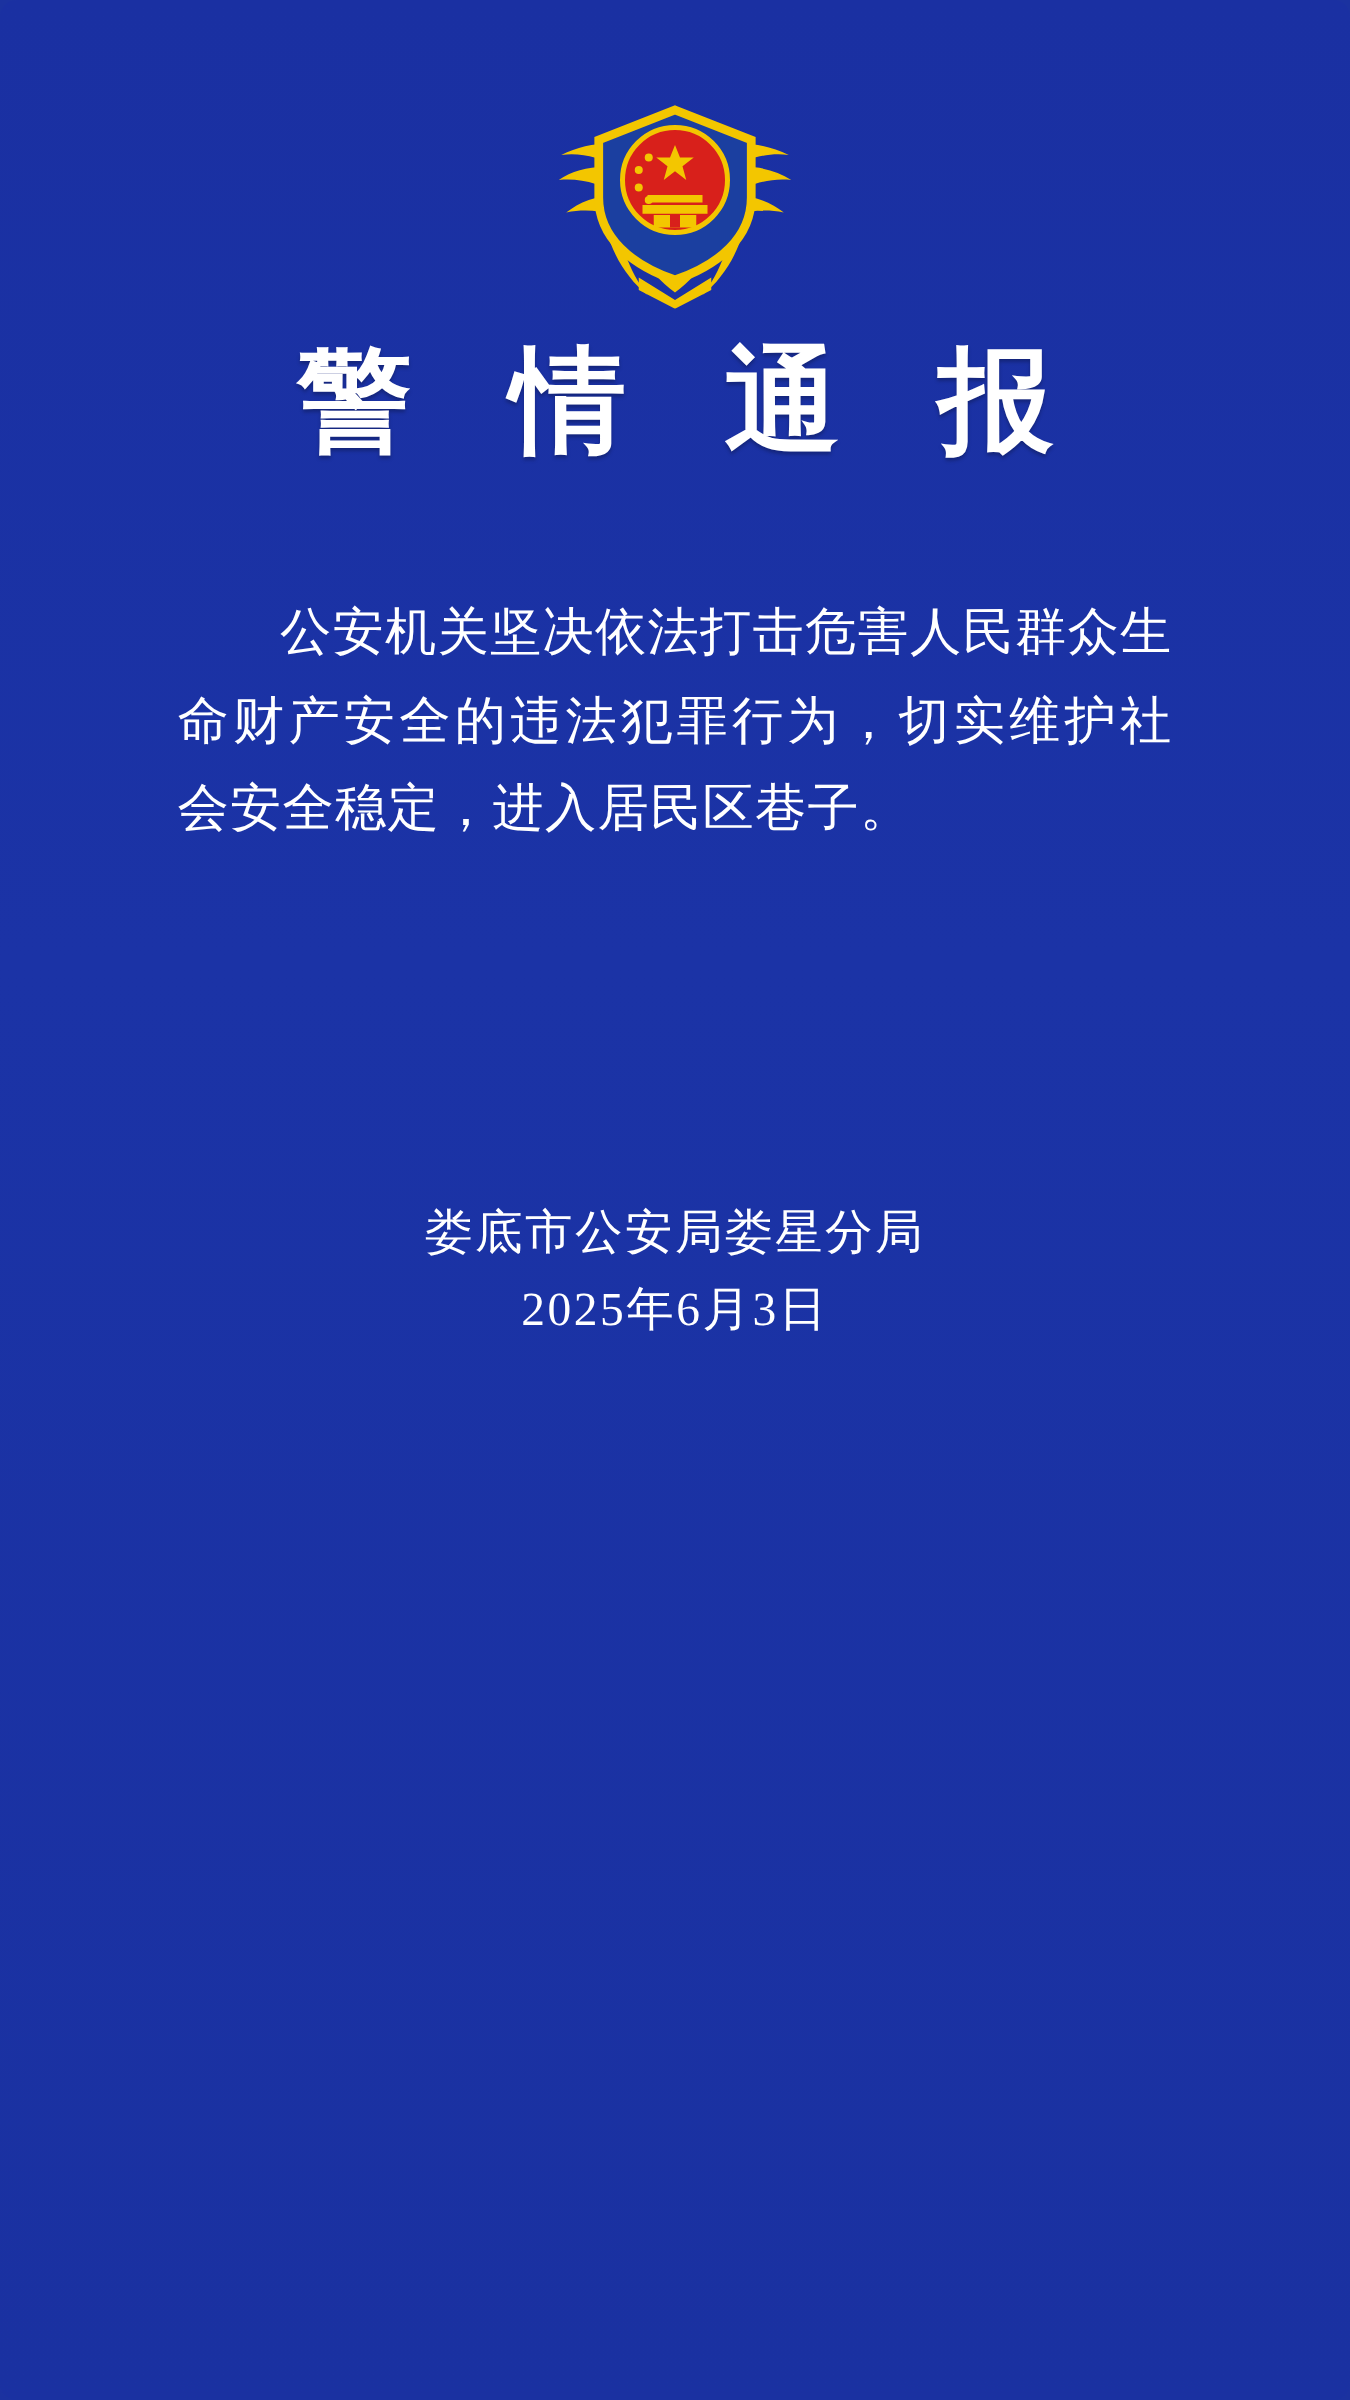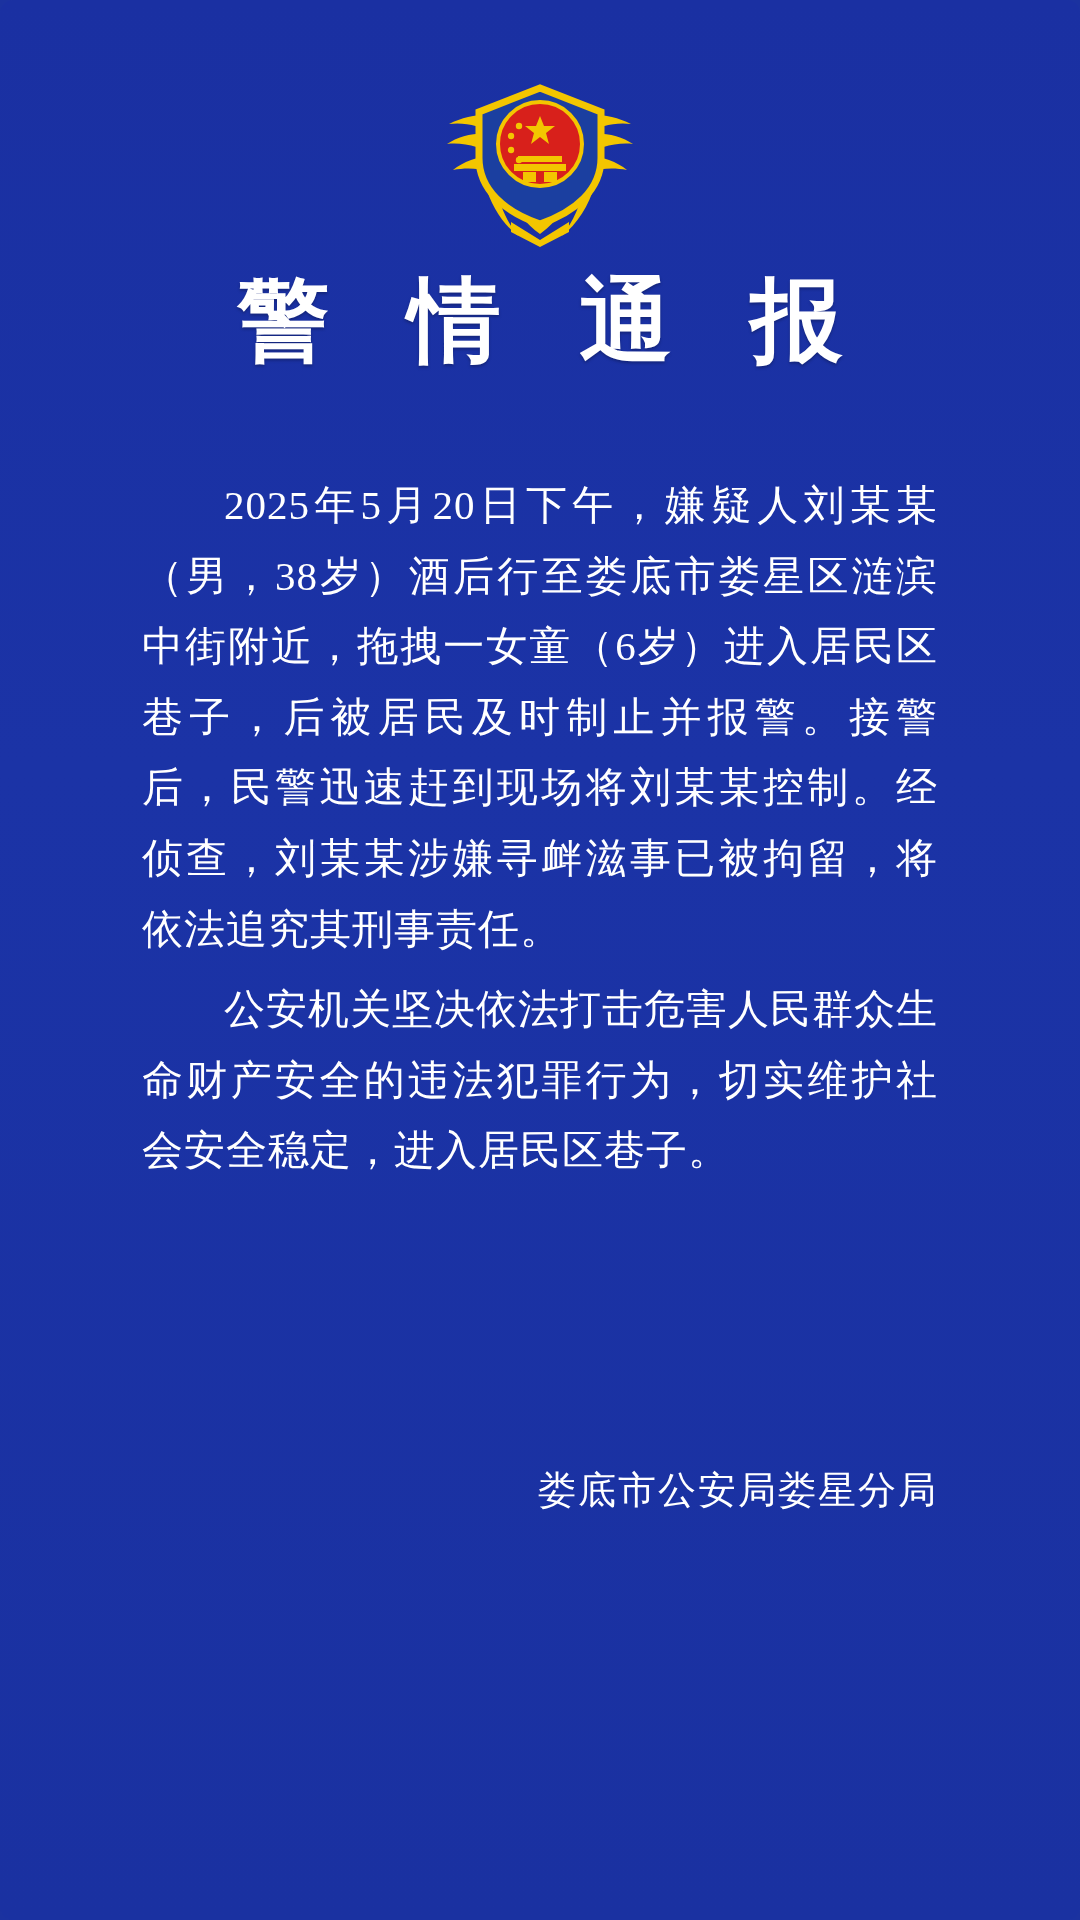--- a/index.html
+++ b/index.html
@@ -76,21 +76,20 @@
     margin-top: 264px;
     width: 796px;
     text-align: center;
   }
   .sig-line {
     font-size: 38px;
     line-height: 1.62;
     letter-spacing: 2px;
     color: #ffffff;
     font-family: "Liberation Serif", "DejaVu Serif", serif;
-    text-align: right;
   }
 </style>
 </head>
 <body>
 
 <div class="page">
 
   <div class="emblem-wrap">
     <svg viewBox="0 0 250 175" xmlns="http://www.w3.org/2000/svg" aria-hidden="true">
 
@@ -123,21 +122,21 @@
         <rect x="99" y="92" width="52" height="7"></rect>
         <rect x="108" y="100" width="34" height="10"></rect>
         <rect x="121" y="100" width="8" height="10" fill="#d8201b"></rect>
       </g>
     </svg>
   </div>
 
   <h1 class="title">警 情 通 报</h1>
 
   <div class="body-block">
-    <p class="para">2025年5月20日下午，嫌疑人刘某某（男，38岁）酒后行至娄底市娄星区涟滨中街附近，拖拽一女童（6岁）进入居民区巷子，后被居民及时制止并报警。接警后，民警迅速赶到现场将刘某某控制。经侦查，刘某某涉嫌寻衅滋事已被拘留，将依法追究其刑事责任。</p>
     <p class="para">公安机关坚决依法打击危害人民群众生命财产安全的违法犯罪行为，切实维护社会安全稳定，进入居民区巷子。</p>
   </div>
 
   <div class="signature">
     <div class="sig-line">娄底市公安局娄星分局</div>
+    <div class="sig-line">2025年6月3日</div>
   </div>
 
 </div>
 
 </body></html>

